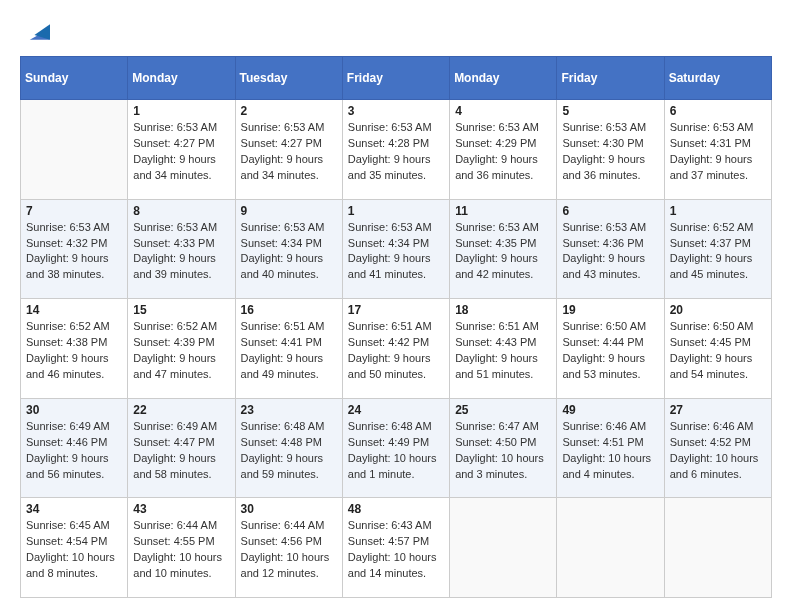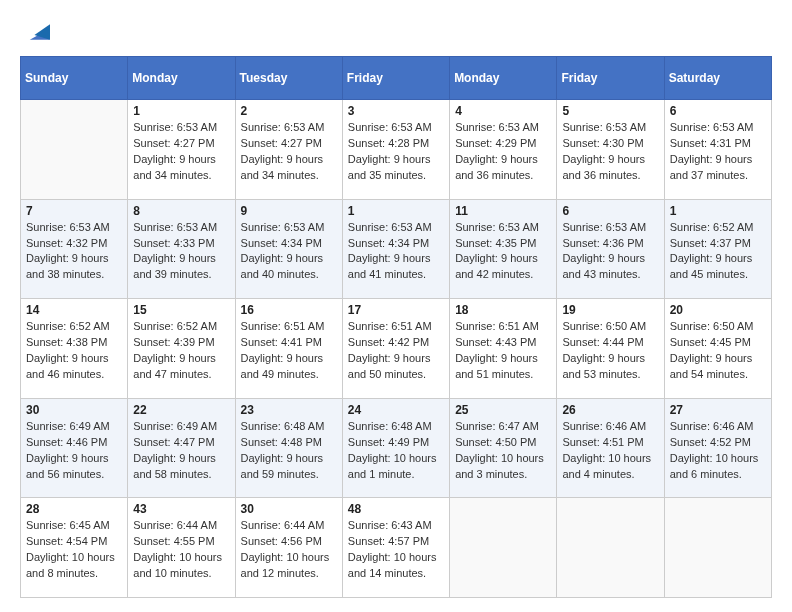--- a/index.html
+++ b/index.html
@@ -239,31 +239,31 @@
           </td>
           <td>
             <span class="day-number">24</span>
             <div class="cell-info">Sunrise: 6:48 AM<br>Sunset: 4:49 PM<br>Daylight: 10 hours and 1 minute.</div>
           </td>
           <td>
             <span class="day-number">25</span>
             <div class="cell-info">Sunrise: 6:47 AM<br>Sunset: 4:50 PM<br>Daylight: 10 hours and 3 minutes.</div>
           </td>
           <td>
-            <span class="day-number">26</span>
+            <span class="day-number">49</span>
             <div class="cell-info">Sunrise: 6:46 AM<br>Sunset: 4:51 PM<br>Daylight: 10 hours and 4 minutes.</div>
           </td>
           <td>
             <span class="day-number">27</span>
             <div class="cell-info">Sunrise: 6:46 AM<br>Sunset: 4:52 PM<br>Daylight: 10 hours and 6 minutes.</div>
           </td>
         </tr>
         <tr>
           <td>
-            <span class="day-number">28</span>
+            <span class="day-number">34</span>
             <div class="cell-info">Sunrise: 6:45 AM<br>Sunset: 4:54 PM<br>Daylight: 10 hours and 8 minutes.</div>
           </td>
           <td>
             <span class="day-number">43</span>
             <div class="cell-info">Sunrise: 6:44 AM<br>Sunset: 4:55 PM<br>Daylight: 10 hours and 10 minutes.</div>
           </td>
           <td>
             <span class="day-number">30</span>
             <div class="cell-info">Sunrise: 6:44 AM<br>Sunset: 4:56 PM<br>Daylight: 10 hours and 12 minutes.</div>
           </td>

